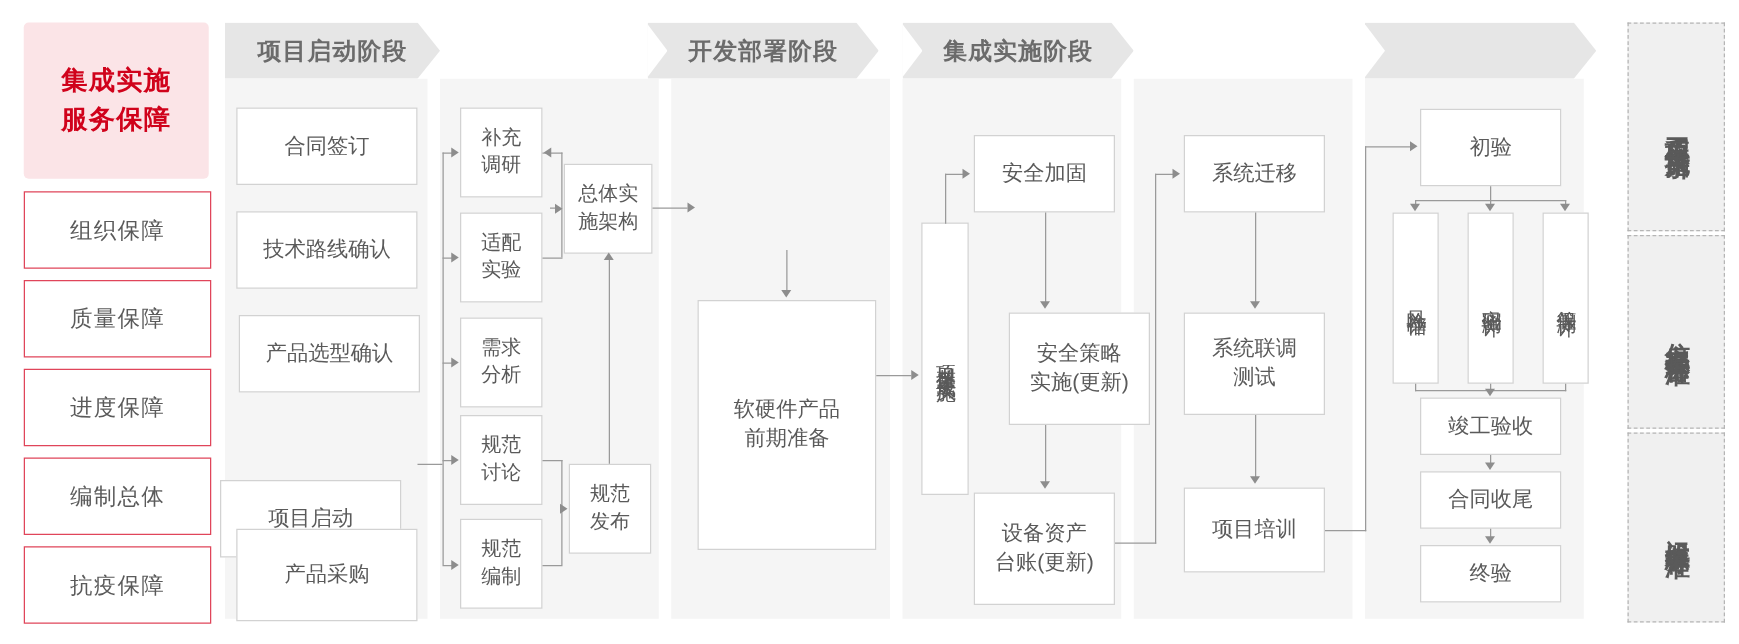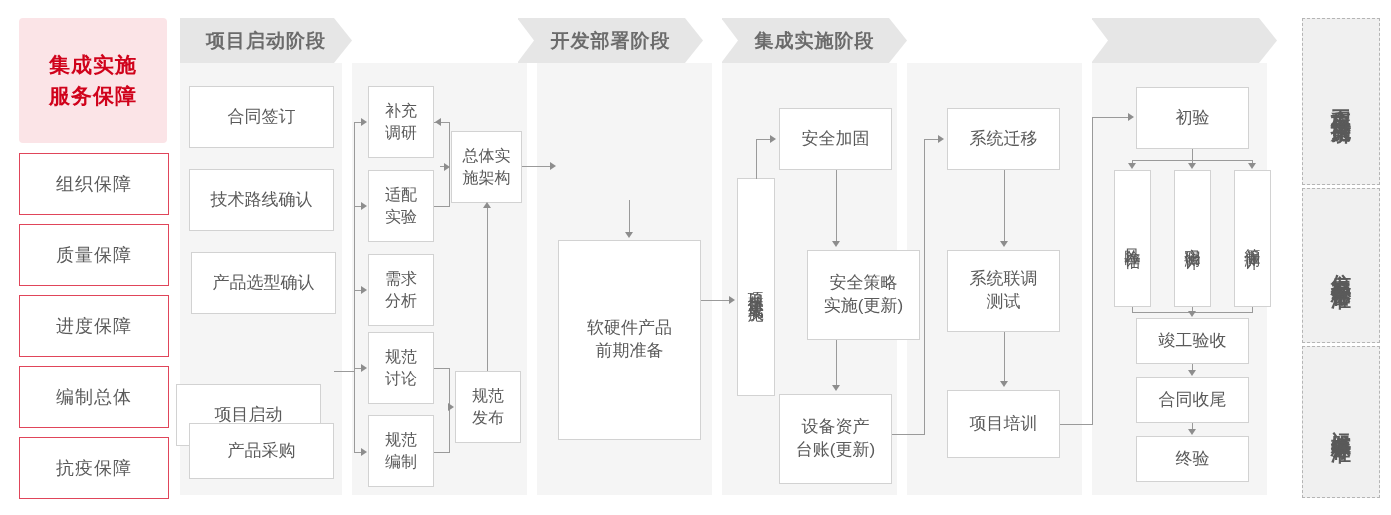--- a/index.html
+++ b/index.html
@@ -167,21 +167,21 @@
   </div>
   <div class="node" style="left:189px;top:169px;width:145px;height:62px;align-items:center;">
     <span>技术路线确认</span>
   </div>
   <div class="node" style="left:191px;top:252px;width:145px;height:62px;">
     <span>产品选型确认</span>
   </div>
   <div class="node" style="left:176px;top:340px;width:145px;height:62px;margin-top:44px;">
     <span>项目启动</span>
   </div>
-  <div class="node" style="left:189px;top:423px;width:145px;height:56px;">
+  <div class="node" style="left:189px;top:423px;width:145px;height:74px;">
     <span>产品采购</span>
   </div>
 
   <div class="node sm" style="left:368px;top:86px;width:66px;height:72px;">
     <div>
       <div>补充</div>
       <div>调研</div>
     </div>
   </div>
   <div class="node sm" style="left:368px;top:170px;width:66px;height:72px;">

